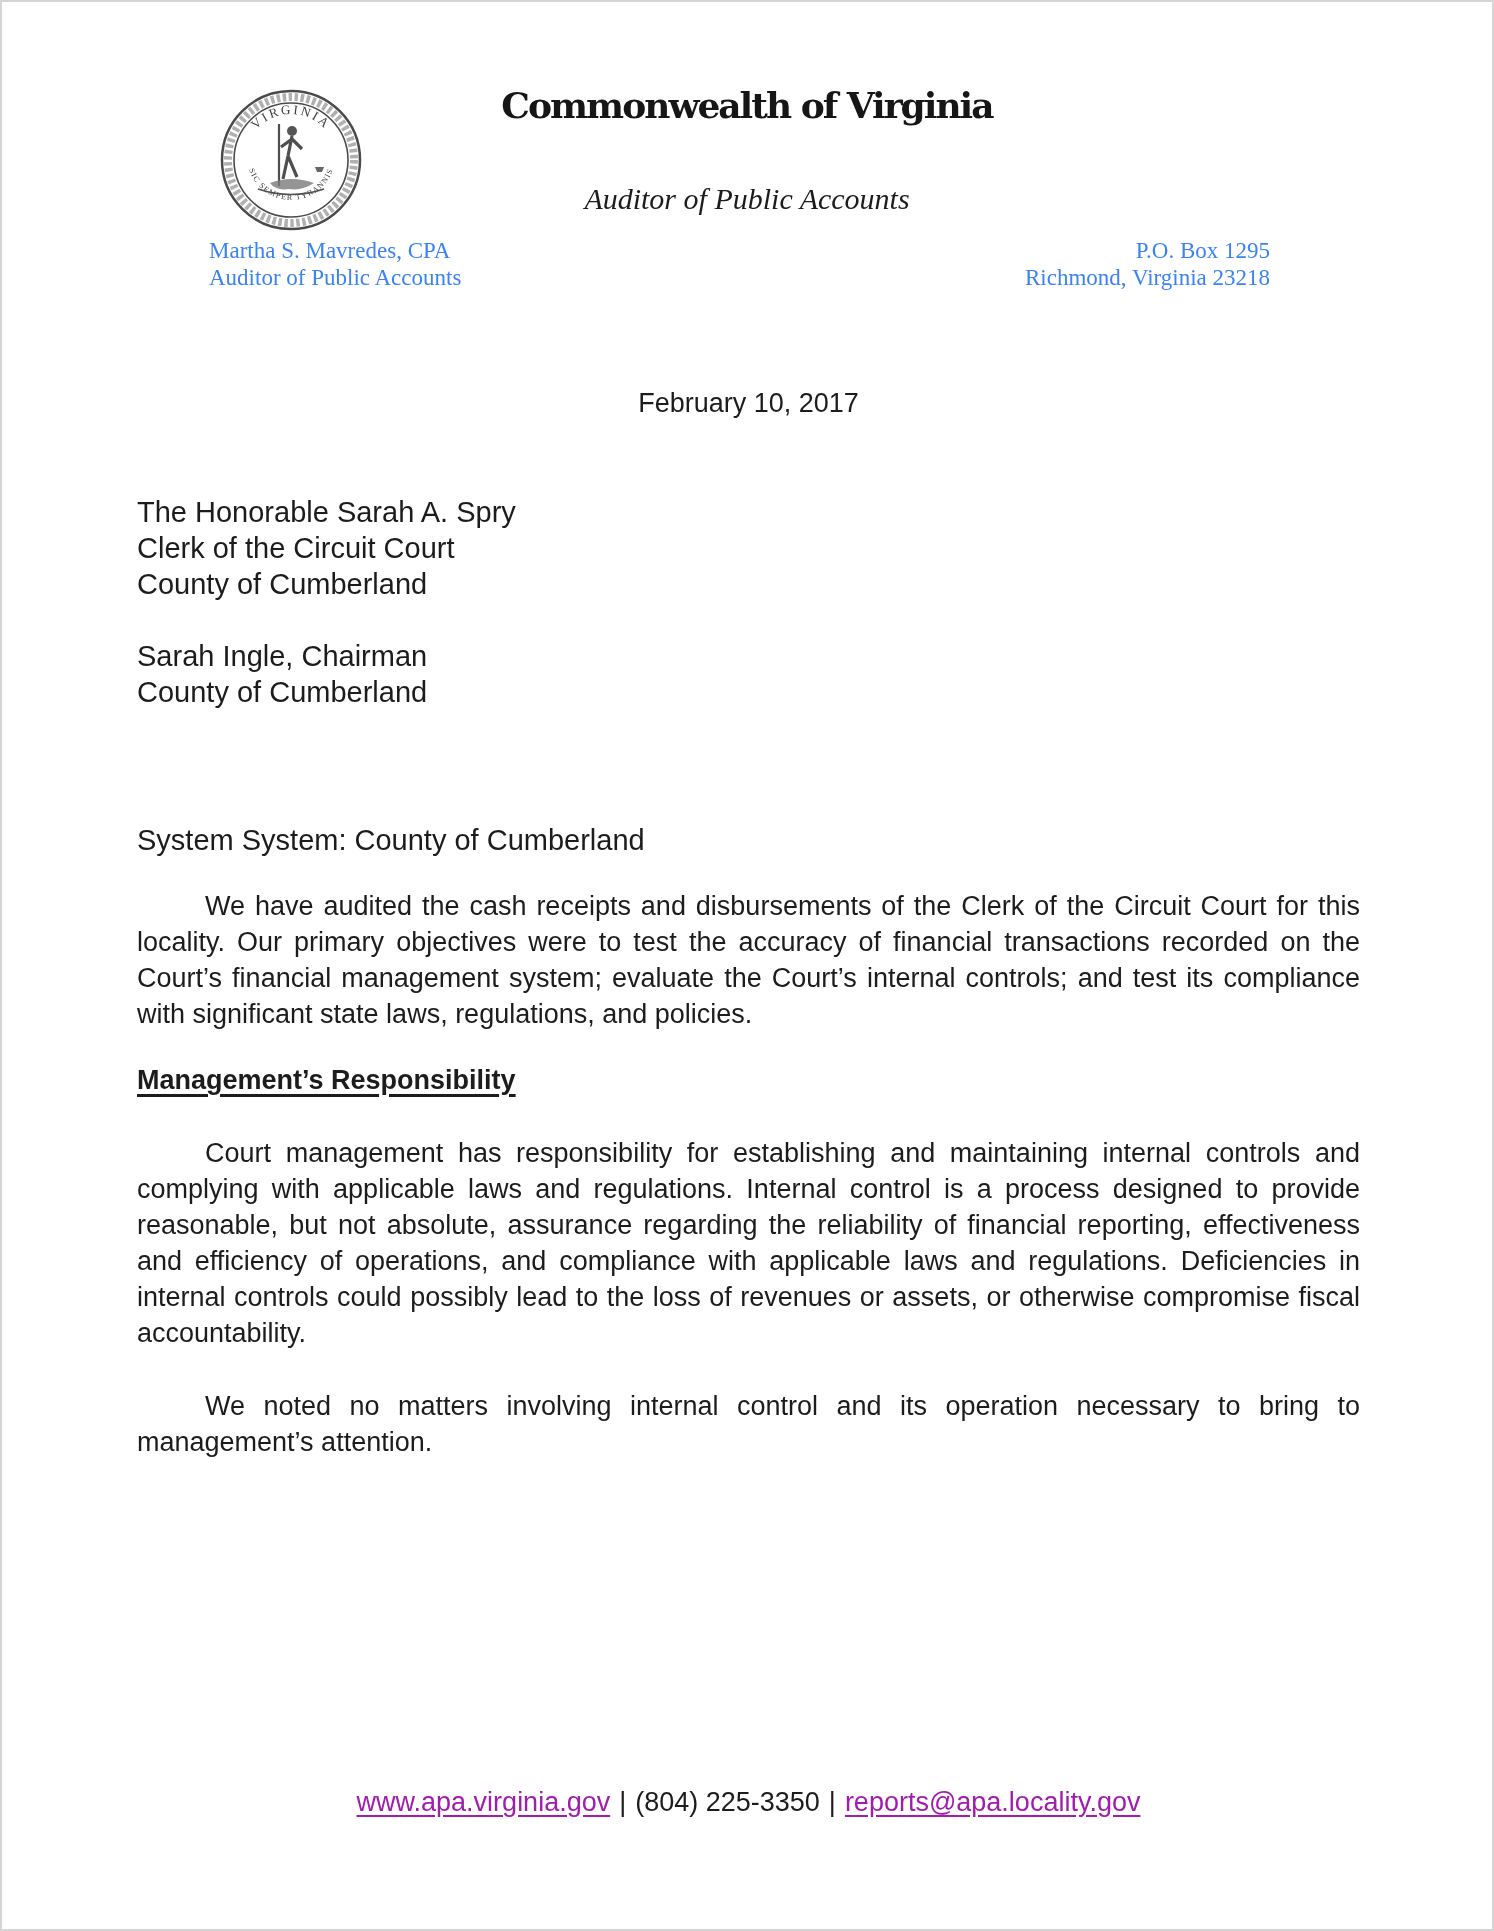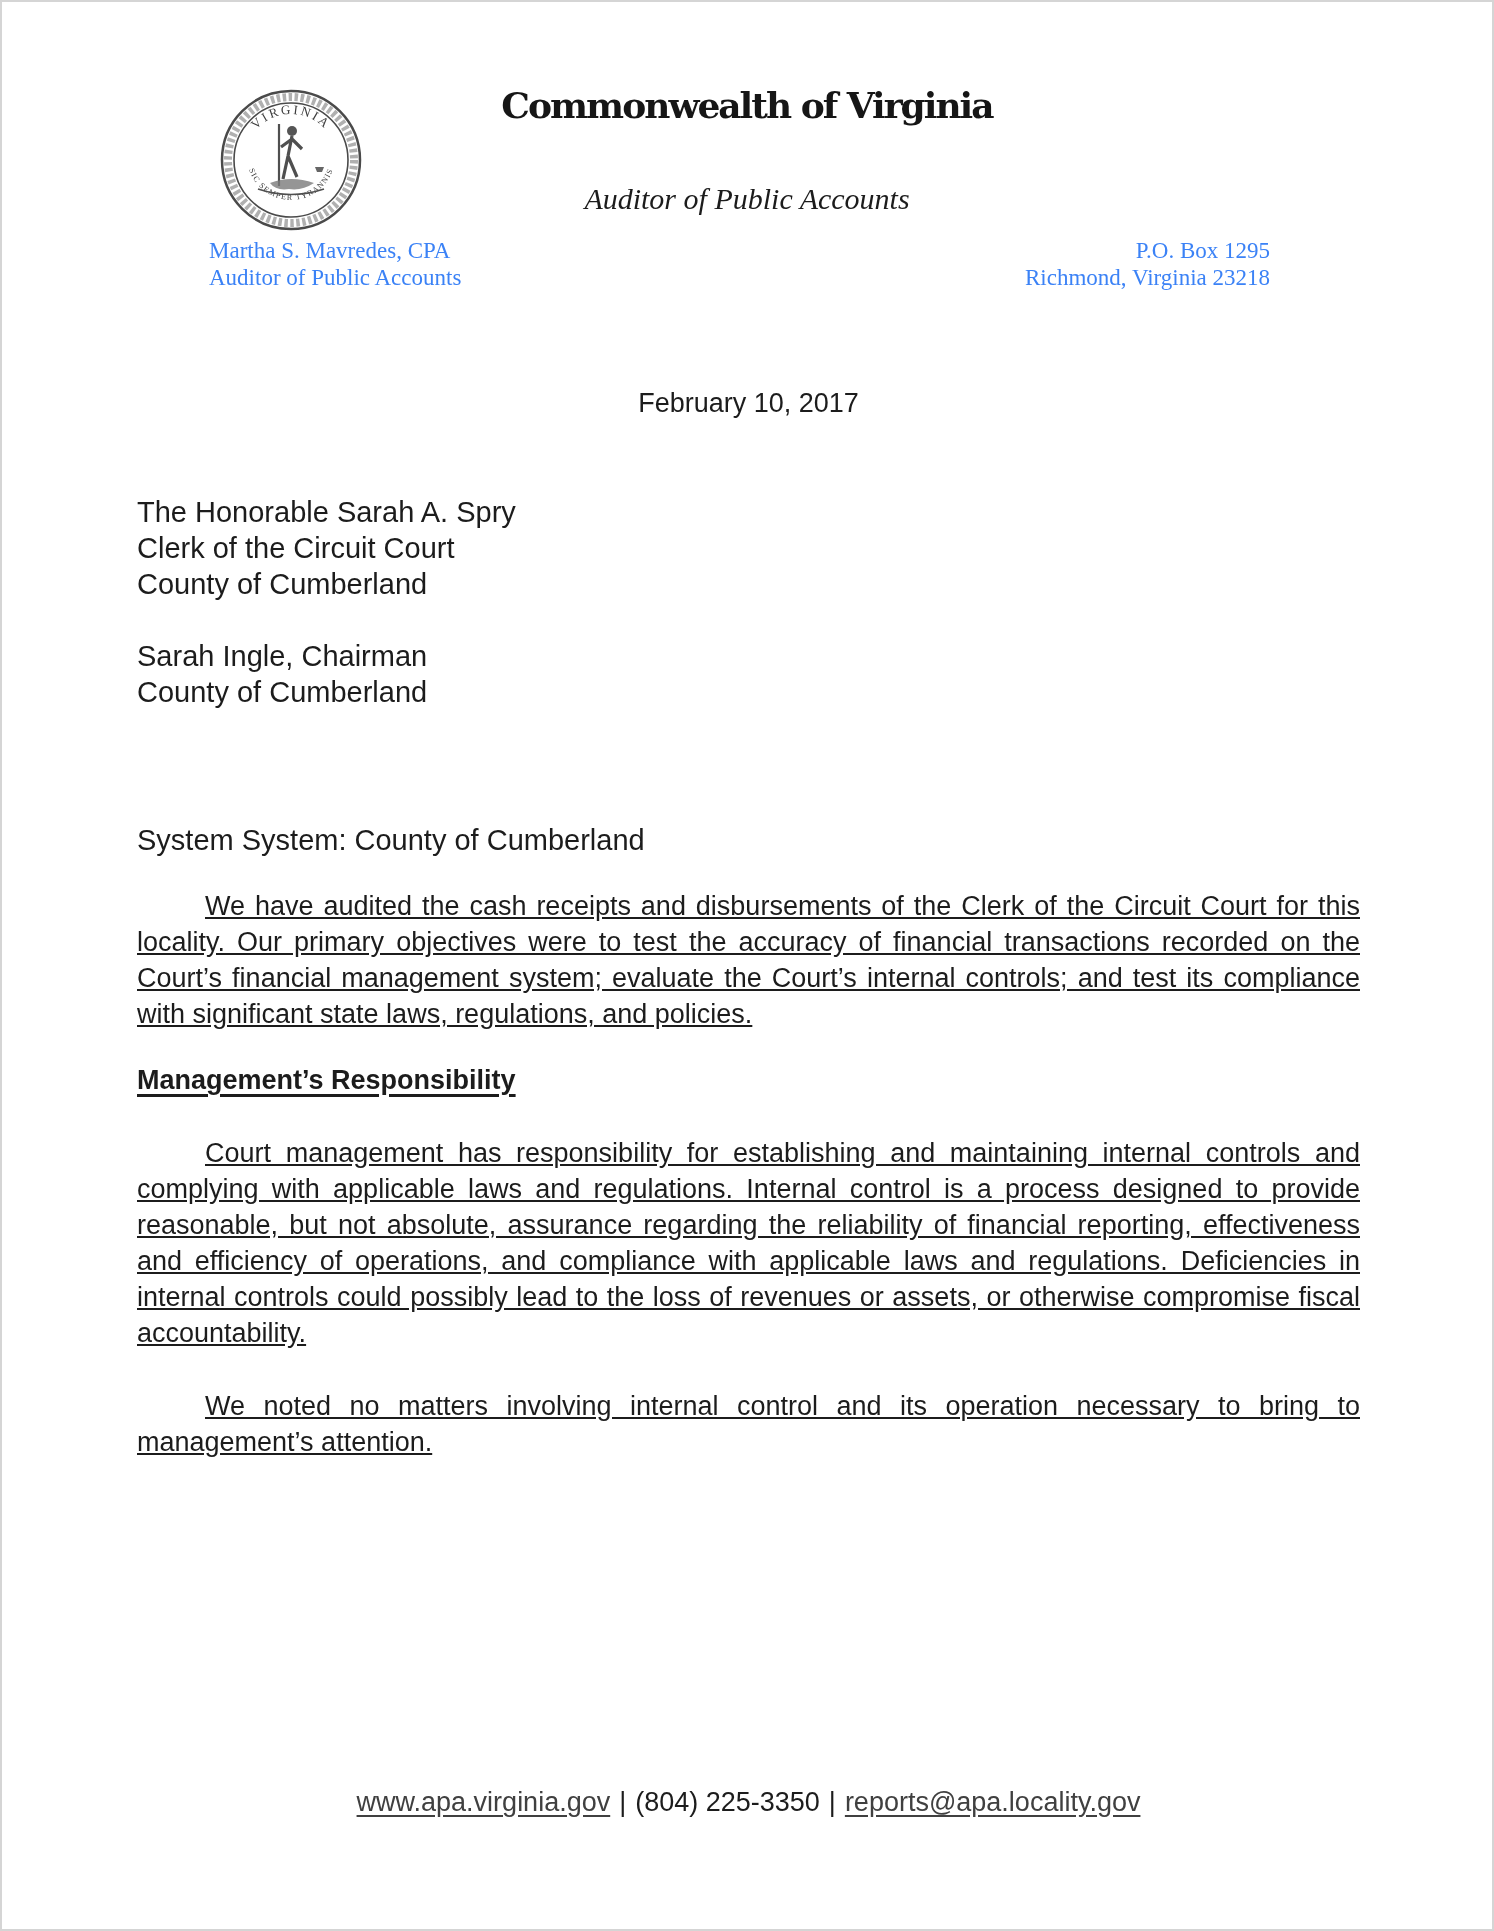--- a/index.html
+++ b/index.html
@@ -80,21 +80,20 @@
   .addr-block.b2 { top: 636px; }
   .addr-block.b3 { top: 748px; white-space: pre-wrap; }
   .para {
     position: absolute;
     left: 135px;
     width: 1223px;
     font-size: 27px;
     line-height: 36px;
     text-align: justify;
     text-indent: 68px;
-    text-decoration: underline;
   }
   .para.p1 { top: 886px; }
   .para.p2 { top: 1133px; }
   .para.p3 { top: 1386px; }
   .section-heading {
     position: absolute;
     left: 135px;
     top: 1060px;
     font-size: 27px;
     line-height: 36px;
@@ -108,21 +107,21 @@
     position: absolute;
     left: 135px;
     width: 1223px;
     top: 1782px;
     text-align: center;
     font-size: 27px;
     line-height: 36px;
     color: #1c1c1c;
   }
   .footer-line a {
-    color: #404040;
+    color: #a21caf;
     text-decoration: underline;
     text-underline-offset: 4px;
     cursor: pointer;
   }
   .footer-sep {
     color: #1c1c1c;
     padding: 0 9px;
   }
   
   .seal text {

